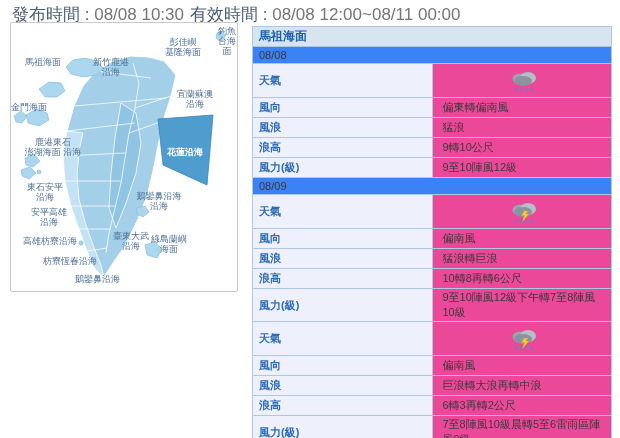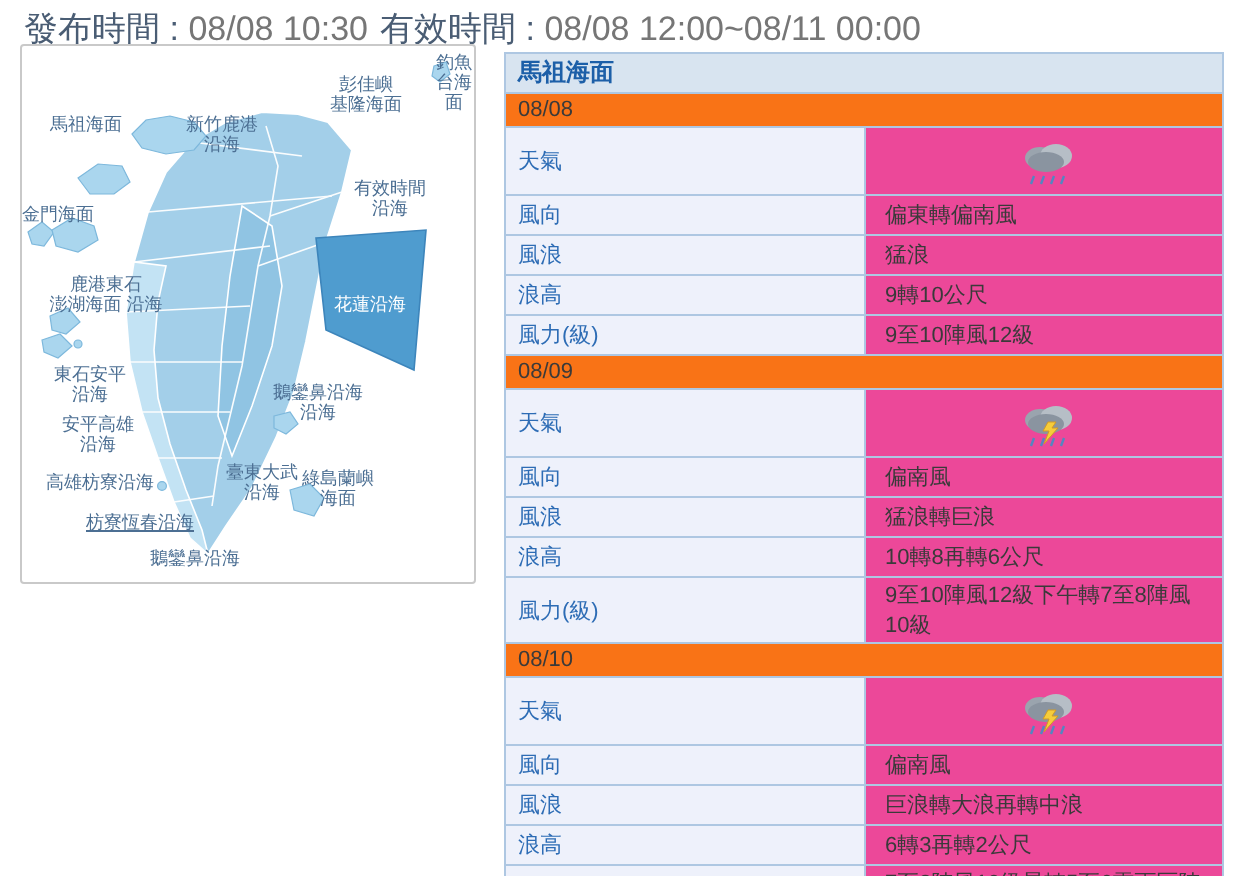--- a/index.html
+++ b/index.html
@@ -12,30 +12,30 @@
   .topbar .lab{color:#4a5d74;}
   .topbar .val{color:#767676;}
   #issued{left:12px;} #valid{left:190px;text-align:center;}
 
   
   .map-panel{position:absolute;left:10px;top:22px;width:226px;height:268px;
              border:1px solid #c9c9c9;border-radius:2px;background:#fff;}
   .map-panel svg{position:absolute;left:0;top:0;}
   .mlabel{position:absolute;font-size:9px;line-height:10px;color:#4c6f93;
           white-space:pre-line;text-align:center;cursor:pointer;z-index:3;}
-  .mlabel.sel{color:#fff;font-weight:normal;}
+  .mlabel.sel{color:#fff;font-weight:bold;}
 
   
   .fc-table{position:absolute;left:252px;top:26px;width:360px;
             border-collapse:collapse;table-layout:fixed;font-size:11px;}
   .fc-table td{border:1px solid #aec7e2;padding:1px 6px;vertical-align:middle;}
   .fc-table .r-head td{background:#d8e4f0;color:#1c5fa8;font-weight:bold;
                        font-size:12px;height:13px;}
-  .fc-table .r-date td{background:#f97316;color:#3a3a3a;height:14px;}
-  .fc-table td.lbl{background:#eef1fb;color:#2d6cb5;font-weight:normal;width:73px;}
+  .fc-table .r-date td{background:#3b82f6;color:#3a3a3a;height:14px;}
+  .fc-table td.lbl{background:#eef1fb;color:#2d6cb5;font-weight:bold;width:73px;}
   .fc-table td.val{background:#ec4899;color:#3a3a3a;padding-left:10px;}
   .fc-table .r-norm td{height:17px;}
   .fc-table .r-wx td{height:31px;}
   .fc-table td.wx{text-align:center;}
 
   
   .wicon{display:inline-block;width:34px;height:26px;vertical-align:middle;}
   .wicon svg{width:34px;height:26px;}
   .wicon .bolt{display:none;}
   .wicon.thunderstorm .bolt{display:inline;}
@@ -94,37 +94,37 @@
     <polygon points="147,96 202,92 196,162 152,142" fill="#4f9ccf" stroke="#3d85bb" stroke-width="0.8"></polygon>
   </svg>
 
   <div class="mlabel" style="left:14px;top:34px;">馬祖海面</div>
   <div class="mlabel" style="left:72px;top:34px;width:56px;">新竹鹿港
 沿海</div>
   <div class="mlabel" style="left:180px;top:3px;margin-left:26px;">釣魚台海面</div>
   <div class="mlabel" style="left:146px;top:14px;width:52px;">彭佳嶼
 基隆海面</div>
   <div class="mlabel" style="left:0px;top:79px;">金門海面</div>
-  <div class="mlabel" style="left:158px;top:66px;width:52px;">有效時間
+  <div class="mlabel" style="left:158px;top:66px;width:52px;">宜蘭蘇澳
 沿海</div>
   <div class="mlabel" style="left:-2px;top:114px;width:88px;">鹿港東石
 澎湖海面 沿海</div>
   <div class="mlabel sel" style="left:146px;top:124px;width:56px;">花蓮沿海</div>
   <div class="mlabel" style="left:8px;top:159px;width:52px;">東石安平
 沿海</div>
   <div class="mlabel" style="left:122px;top:168px;width:52px;">鵝鑾鼻沿海
 沿海</div>
   <div class="mlabel" style="left:12px;top:184px;width:52px;">安平高雄
 沿海</div>
   <div class="mlabel" style="left:94px;top:208px;width:52px;">臺東大武
 沿海</div>
   <div class="mlabel" style="left:132px;top:211px;width:52px;">綠島蘭嶼
 海面</div>
   <div class="mlabel" style="left:12px;top:213px;text-align:right;">高雄枋寮沿海</div>
-  <div class="mlabel" style="left:32px;top:233px;text-decoration:underline;">枋寮恆春沿海</div>
+  <div class="mlabel" style="left:32px;top:233px;">枋寮恆春沿海</div>
   <div class="mlabel" style="left:64px;top:251px;">鵝鑾鼻沿海</div>
 </div>
 
 <table class="fc-table">
   <tbody>
       <tr class="r-head">
     <td colspan="2">馬祖海面</td>
   </tr>
 
   <tr class="r-date">
@@ -198,23 +198,20 @@
   </tr>
   <tr class="r-norm">
     <td class="lbl">浪高</td>
     <td class="val">10轉8再轉6公尺</td>
   </tr>
   <tr class="r-norm">
     <td class="lbl">風力(級)</td>
     <td class="val">9至10陣風12級下午轉7至8陣風10級</td>
   </tr>
 
-  <tr class="r-date">
-        <td colspan="2">08/10</td>
-      </tr>
   <tr class="r-wx">
     <td class="lbl">天氣</td>
     <td class="val wx">
       <span class="wicon thunderstorm">
         <svg viewBox="0 0 34 26">
           <ellipse cx="13" cy="11" rx="7.5" ry="5.5" fill="#9aa4ae"></ellipse>
           <ellipse cx="21" cy="10" rx="8" ry="6" fill="#b6bec6"></ellipse>
           <ellipse cx="16" cy="13" rx="9" ry="5" fill="#8a94a0"></ellipse>
           <polygon class="bolt" points="17,12 21,12 19,15 22,15 15,23 17.5,16.5 14.5,16.5" fill="#f6cd3a" stroke="#d19a26" stroke-width="0.5"></polygon>
           <g stroke="#5585c0" stroke-width="1.2">

